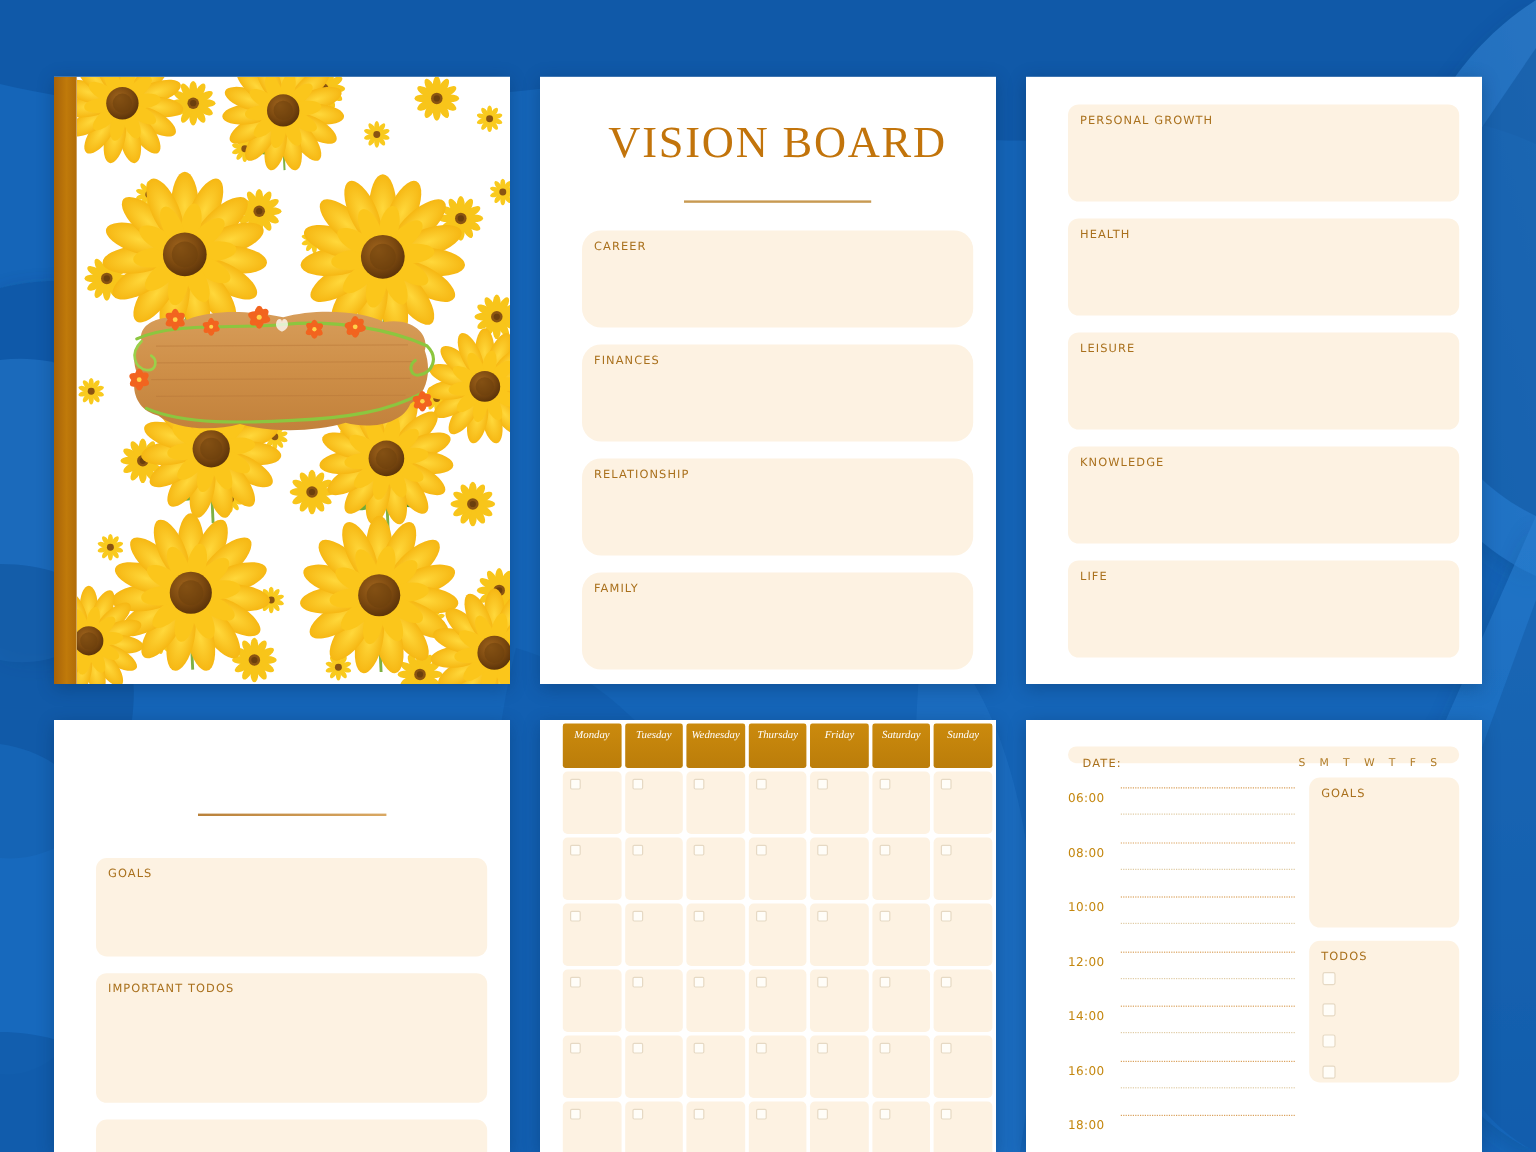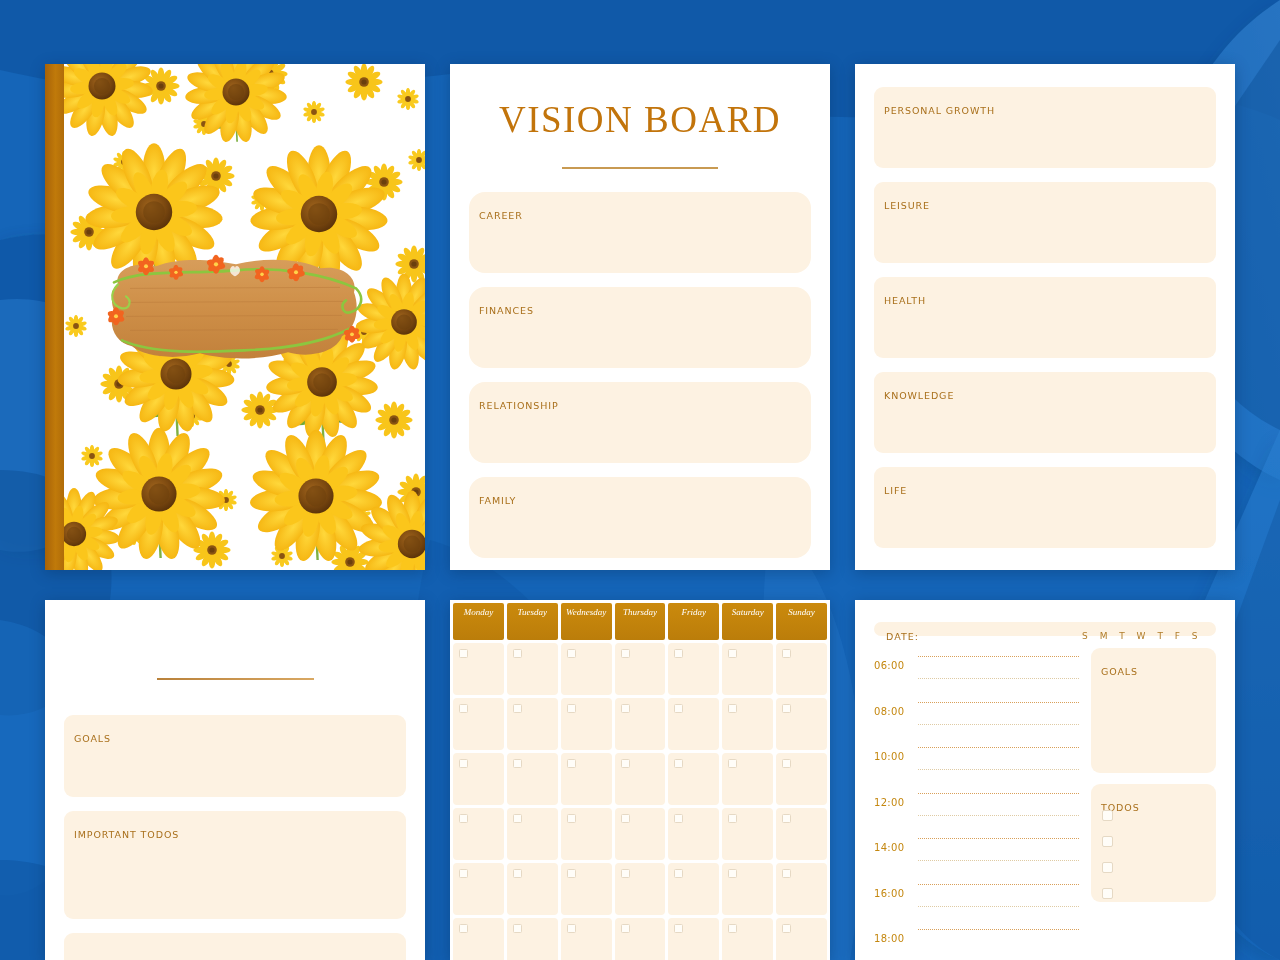--- a/index.html
+++ b/index.html
@@ -12,20 +12,21 @@
 
   
   #bg { position: absolute; inset: 0; width: 1280px; height: 960px; }
 
   
   .sheet {
     position: absolute;
     background: #ffffff;
     overflow: hidden;
     box-shadow: 0 3px 14px rgba(7,40,80,.33);
+    padding-left: 16px;
   }
   #cover        { left: 45px;  top: 64px;  width: 380px; height: 506px; }
   #vision       { left: 450px; top: 64px;  width: 380px; height: 506px; }
   #vision2      { left: 855px; top: 64px;  width: 380px; height: 506px; }
   #notes        { left: 45px;  top: 600px; width: 380px; height: 360px; }
   #weekly       { left: 450px; top: 600px; width: 380px; height: 360px; }
   #daily        { left: 855px; top: 600px; width: 380px; height: 360px; }
 
   
   #cover .spine {
@@ -42,21 +43,21 @@
     width: 262px; height: 108px;
   }
 
   
   .card {
     background: #fdf2e2;
     border-radius: 9px;
     position: relative;
   }
   .card-label {
-    position: absolute; left: 10px; top: 18px;
+    position: absolute; left: 10px; top: 8px;
     font-family: "DejaVu Sans", sans-serif;
     font-size: 9.5px;
     letter-spacing: .9px;
     color: #a9701c;
     white-space: nowrap;
   }
 
   
   #vision .title {
     text-align: center;
@@ -464,24 +465,24 @@
     </div>
   </div>
 </div>
 
 <div class="sheet" id="vision2">
   <div class="cards">
     <div class="card">
       <div class="card-label">PERSONAL GROWTH</div>
     </div>
     <div class="card">
+      <div class="card-label">HEALTH</div>
+    </div>
+    <div class="card">
       <div class="card-label">LEISURE</div>
-    </div>
-    <div class="card">
-      <div class="card-label">HEALTH</div>
     </div>
     <div class="card">
       <div class="card-label">KNOWLEDGE</div>
     </div>
     <div class="card">
       <div class="card-label">LIFE</div>
     </div>
   </div>
 </div>
 

